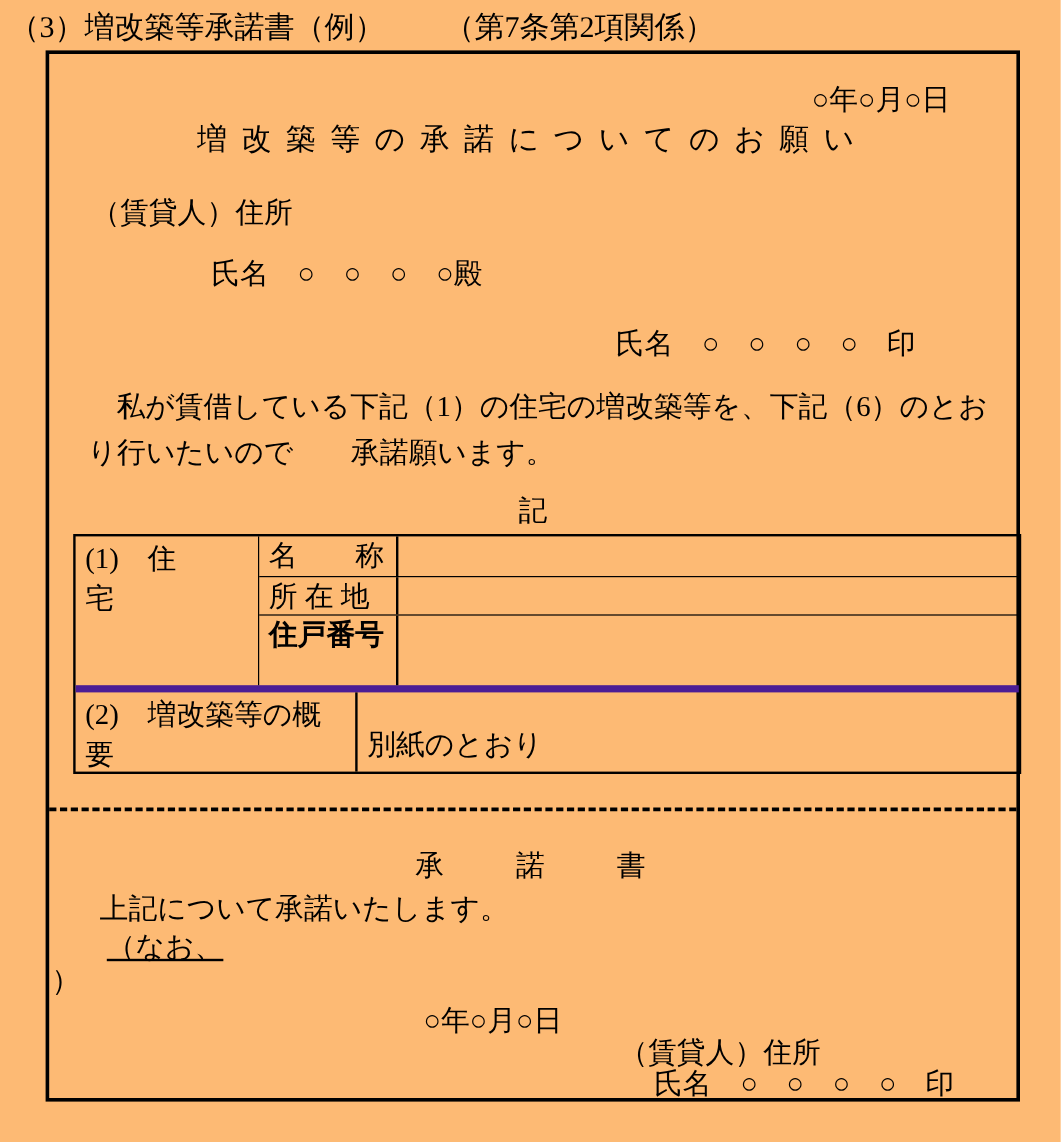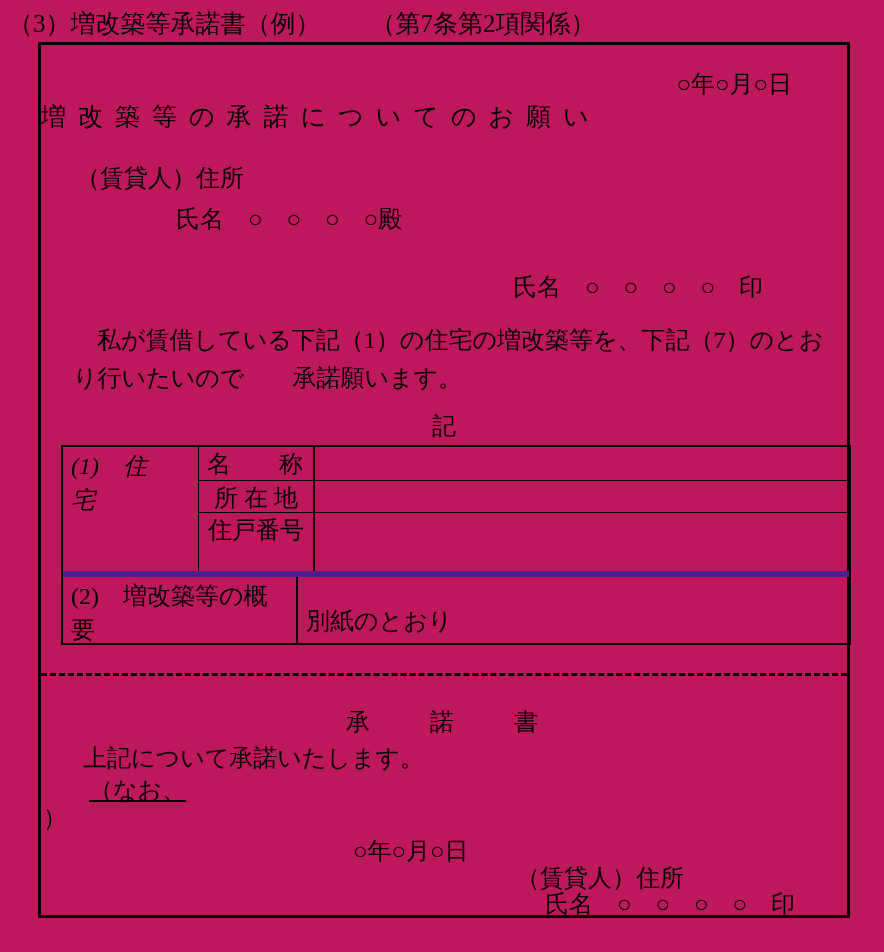--- a/index.html
+++ b/index.html
@@ -4,21 +4,21 @@
 <style>
   html, body {
     margin: 0;
     padding: 0;
     background: #ffffff;
   }
   .page {
     position: relative;
     width: 884px;
     height: 952px;
-    background: #be185d;
+    background: #fdba74;
     color: #000000;
     font-family: "Liberation Serif", "DejaVu Serif", serif;
     font-size: 24px;
     line-height: 1.25;
     overflow: hidden;
   }
   .doc-heading {
     position: absolute;
     left: 8px;
     top: 8px;
@@ -31,56 +31,55 @@
     top: 42px;
     width: 812px;
     height: 876px;
     border: 3px solid #000000;
     box-sizing: border-box;
   }
   .abs { position: absolute; white-space: pre; }
   .ml  { white-space: pre-line; }
 
   .date-top   { top: 24px; right: 55px; }
-  .main-title { top: 56px; left: 0; width: 100%; text-align: left;
+  .main-title { top: 56px; left: 0; width: 100%; text-align: center;
                 font-size: 25px; letter-spacing: 12px; }
 
   .lessor-label { left: 35px;  top: 118px; }
-  .lessor-name  { left: 135px; top: 159px; }
+  .lessor-name  { left: 135px; top: 169px; }
   .lessee-label { left: 464px; top: 192px; }
   .lessee-name  { left: 472px; top: 227px; }
 
   .body-par { left: 32px; top: 276px; width: 780px; line-height: 38px; }
 
   .ki-heading { left: 0; top: 366px; width: 100%; text-align: center; }
 
   
   .tbl {
     position: absolute;
     left: 20px;
     top: 400px;
     width: 790px;
     border: 2px solid #000000;
     box-sizing: border-box;
     font-size: 24px;
   }
   .tbl-top { display: flex; }
   .cell { box-sizing: border-box; padding: 2px 8px; }
   .col-housing {
-    width: 136px;
+    width: 153px;
     border-right: 1px solid #000000;
     line-height: 34px;
-    font-style: italic;
   }
   .rows-stack { flex: 1; display: flex; flex-direction: column; }
   .trow { display: flex; }
-  .trow + .trow { border-top: 1px solid #000000; text-align: center; }
+  .trow + .trow { border-top: 1px solid #000000; }
   .trow-name    { height: 33px; justify-content: center; }
   .trow-loc     { height: 31px; }
-  .trow-unit    { height: 58px; }
+  .trow-unit    { height: 58px; font-weight: bold; }
   .col-label {
     width: 116px;
     border-right: 2px solid #000000;
   }
   .col-value { flex: 1; }
   .tbl-bot {
     display: flex;
     border-top: 6px solid #4c1d95;
     height: 66px;
   }
@@ -119,21 +118,21 @@
 
     <div class="abs date-top">○年○月○日</div>
 
     <div class="abs main-title">増改築等の承諾についてのお願い</div>
 
     <div class="abs lessor-label">（賃貸人）住所</div>
     <div class="abs lessor-name">氏名　○　○　○　○殿</div>
 
     <div class="abs lessee-name">氏名　○　○　○　○　印</div>
 
-    <div class="abs ml body-par">　私が賃借している下記（1）の住宅の増改築等を、下記（7）のとお
+    <div class="abs ml body-par">　私が賃借している下記（1）の住宅の増改築等を、下記（6）のとお
 り行いたいので　　承諾願います。</div>
 
     <div class="abs ki-heading">記</div>
 
     <div class="tbl">
       <div class="tbl-top">
         <div class="cell col-housing ml">(1)　住
 宅</div>
         <div class="rows-stack">
           <div class="trow trow-name">

